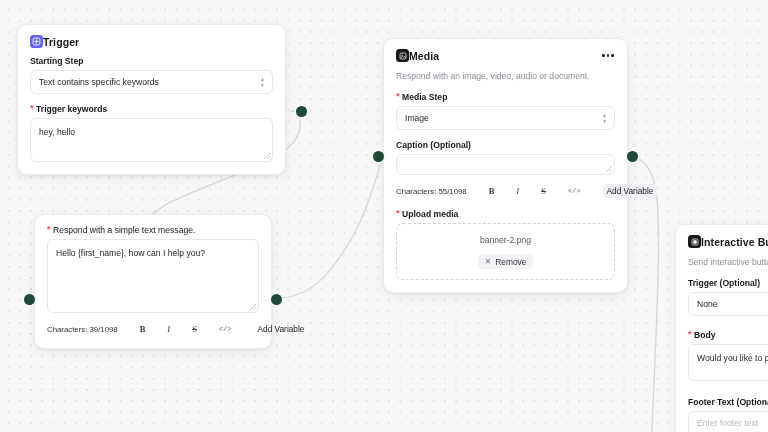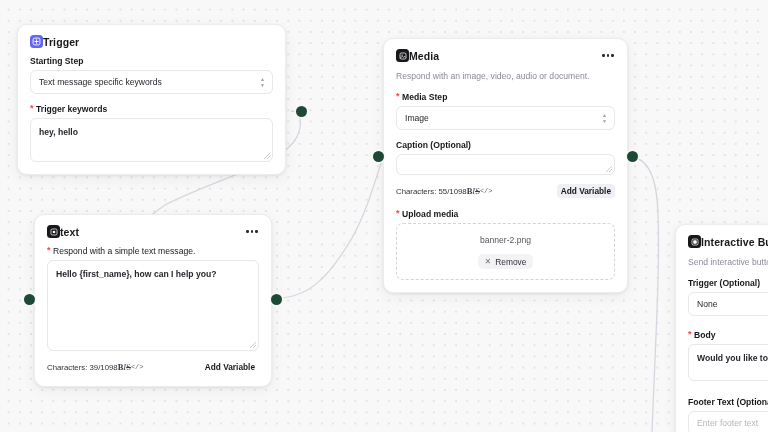--- a/index.html
+++ b/index.html
@@ -68,40 +68,39 @@
   .select-caret{
     position:absolute; right:7px; top:50%; transform:translateY(-50%);
     display:flex; flex-direction:column; gap:2px; color:#9a9aa4;
   }
   .select-caret span{ font-size:5px; line-height:4px; }
   .textarea{
     border:1px solid #e6e6eb; border-radius:6px; background:#fff;
     font-size:8.6px; color:#26262c; padding:7px 8px;
     box-sizing:border-box; width:100%; position:relative;
     line-height:1.5;
-    font-weight:bold;
   }
   .resize{
     position:absolute; right:2.5px; bottom:2.5px; width:6px; height:6px;
     background:
       linear-gradient(135deg, transparent 46%, #c9c9d2 46%, #c9c9d2 56%, transparent 56%),
       linear-gradient(135deg, transparent 70%, #c9c9d2 70%, #c9c9d2 80%, transparent 80%);
   }
   .toolbar{
-    display:flex; align-items:center; gap:0; margin-top:9px;
+    display:flex; align-items:center; gap:22px; margin-top:9px;
     font-size:8px; color:#3f3f48;
   }
   .char-count{ font-size:7.8px; color:#30303a; white-space:nowrap; }
   .tool-ico{
     font-size:8.5px; color:#3a3a44; cursor:pointer; line-height:1;
     font-family:"Liberation Serif", serif;
   }
   .tool-ico.code{ font-family:"Liberation Mono", monospace; font-size:7px; color:#6a6a76; }
   .add-var{
-    margin-left:auto; font-size:8.3px; font-weight:700; color:#18181b;
+    margin-left:auto; font-size:8.3px; font-weight:400; color:#18181b;
     white-space:nowrap; cursor:pointer; padding:2px 4px; border-radius:4px;
   }
   .add-var.hl{ background:#eef0f6; }
   .dropzone{
     border:1px dashed #d2d2dc; border-radius:7px;
     padding:11px 8px 10px 8px; text-align:center; background:#fff;
   }
   .dz-file{ font-size:8.6px; color:#55555f; margin-bottom:5px; }
   .dz-remove{
     display:inline-flex; align-items:center; gap:4px;
@@ -141,60 +140,46 @@
             <path d="M6 3.6v4.8M3.6 6h4.8" stroke="#ffffff" stroke-width="1.2" stroke-linecap="round"></path>
           </svg>
       </span>
       <span class="node-title">Trigger</span>
     </div>
 
     <div class="field-label">
       <span>Starting Step</span>
     </div>
     <div class="control select">
-      <span>Text message specific keywords</span>
+      <span>Text contains specific keywords</span>
       <span class="select-caret">
           <span>▲</span>
           <span>▼</span>
         </span>
     </div>
 
     <div class="field-label" style="margin-top:10px">
       <span class="req">*</span>
       <span>Trigger keywords</span>
     </div>
     <div class="textarea" style="height:44px">
       <span>hey, hello</span>
       <span class="resize"></span>
     </div>
 
     <span class="port" style="right:-22px; top:81px"></span>
   </div>
 
   <div class="node" id="node-text">
-    <div class="node-head">
-      <span class="node-icon dark">
-        <svg width="8" height="8" viewBox="0 0 12 12">
-            <rect x="1.5" y="1.5" width="9" height="9" rx="2" fill="none" stroke="#ffffff" stroke-width="1.1"></rect>
-            <circle cx="6" cy="6" r="2" fill="#ffffff"></circle>
-          </svg>
-      </span>
-      <span class="node-title">text</span>
-      <span class="node-menu">
-          <i></i>
-          <i></i>
-          <i></i>
-        </span>
-    </div>
 
     <div class="field-label">
       <span class="req">*</span>
       <span style="font-weight:400">Respond with a simple text message.</span>
     </div>
-    <div class="textarea" style="height:91px">
+    <div class="textarea" style="height:74px">
       <span>Hello {first_name}, how can I help you?</span>
       <span class="resize"></span>
     </div>
 
     <div class="toolbar">
       <span class="char-count">Characters: 39/1098</span>
       <span class="tool-ico" style="font-weight:700">B</span>
       <span class="tool-ico" style="font-style:italic">I</span>
       <span class="tool-ico" style="text-decoration:line-through">S</span>
       <span class="tool-ico code">&lt;/&gt;</span>

